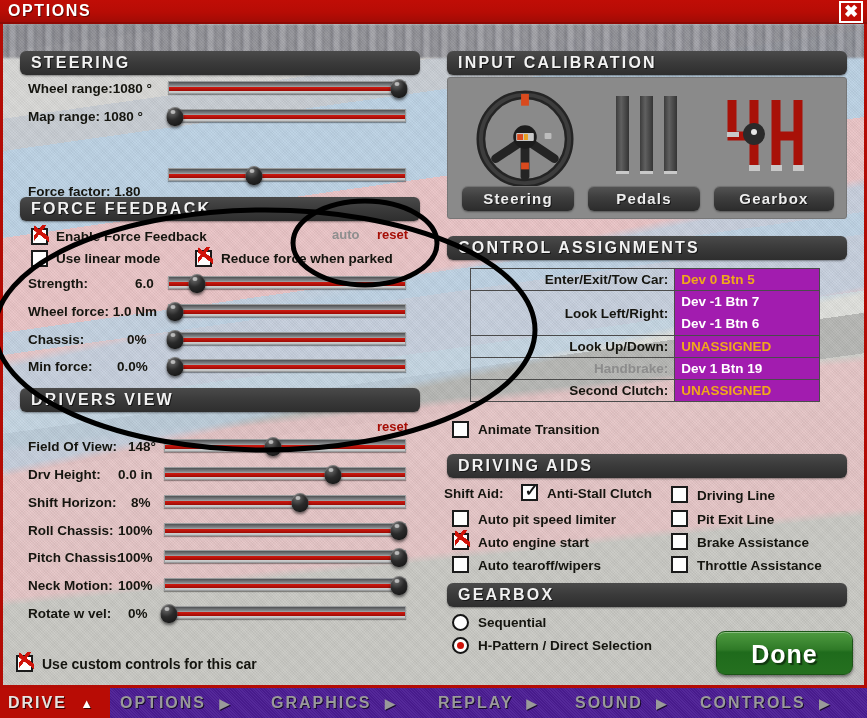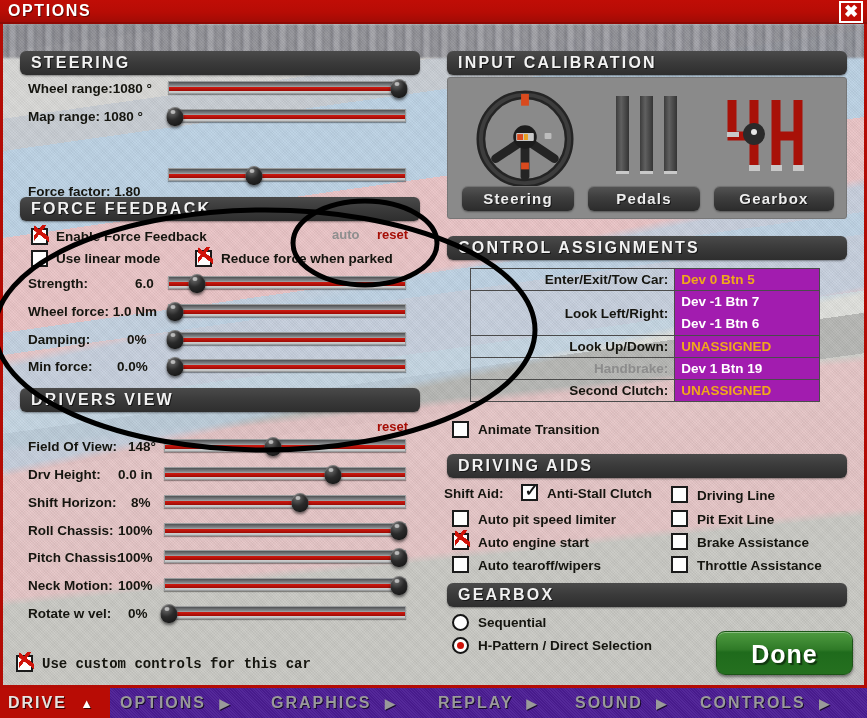--- a/index.html
+++ b/index.html
@@ -362,21 +362,21 @@
     <div class="thumb" style="left:12%;"></div>
   </div>
 
   <div class="lbl" style="left:28px; top:304px;">Wheel force: 1.0 Nm</div>
   <div class="slider" style="left:168px; top:304px; width:238px;">
     <div class="track"></div>
     <div class="fill"></div>
     <div class="thumb" style="left:3%;"></div>
   </div>
 
-  <div class="lbl" style="left:28px; top:332px;">Damping:</div>
+  <div class="lbl" style="left:28px; top:332px;">Chassis:</div>
   <div class="lbl" style="left:127px; top:332px;">0%</div>
   <div class="slider" style="left:168px; top:332px; width:238px;">
     <div class="track"></div>
     <div class="fill"></div>
     <div class="thumb" style="left:3%;"></div>
   </div>
 
   <div class="lbl" style="left:28px; top:359px;">Min force:</div>
   <div class="lbl" style="left:117px; top:359px;">0.0%</div>
   <div class="slider" style="left:168px; top:359px; width:238px;">
@@ -439,21 +439,21 @@
 
   <div class="lbl" style="left:28px; top:606px;">Rotate w vel:</div>
   <div class="lbl" style="left:128px; top:606px;">0%</div>
   <div class="slider" style="left:164px; top:606px; width:242px;">
     <div class="track"></div>
     <div class="fill"></div>
     <div class="thumb" style="left:2%;"></div>
   </div>
 
   <div class="cbox checked" style="left:16px; top:655px;"></div>
-  <div class="cbox-label" style="left:42px; top:656px; font-size:14px;font-family:Liberation Mono, monospace;">Use custom controls for this car</div>
+  <div class="cbox-label" style="left:42px; top:656px; font-size:14px;">Use custom controls for this car</div>
 
   <div class="sec-head" style="left:447px; top:51px; width:400px;">INPUT CALIBRATION</div>
 
   <div id="calib-panel">
 
     <svg class="wheel-icon" viewBox="0 0 100 100">
       <circle cx="50" cy="50" r="45" fill="none" stroke="#242424" stroke-width="9"></circle>
       <circle cx="50" cy="50" r="45" fill="none" stroke="#3d3d3d" stroke-width="4"></circle>
       <rect x="46" y="4" width="8" height="12" fill="#d94a1e"></rect>
       <path d="M50 50 L20 70" stroke="#242424" stroke-width="9" stroke-linecap="round"></path>

